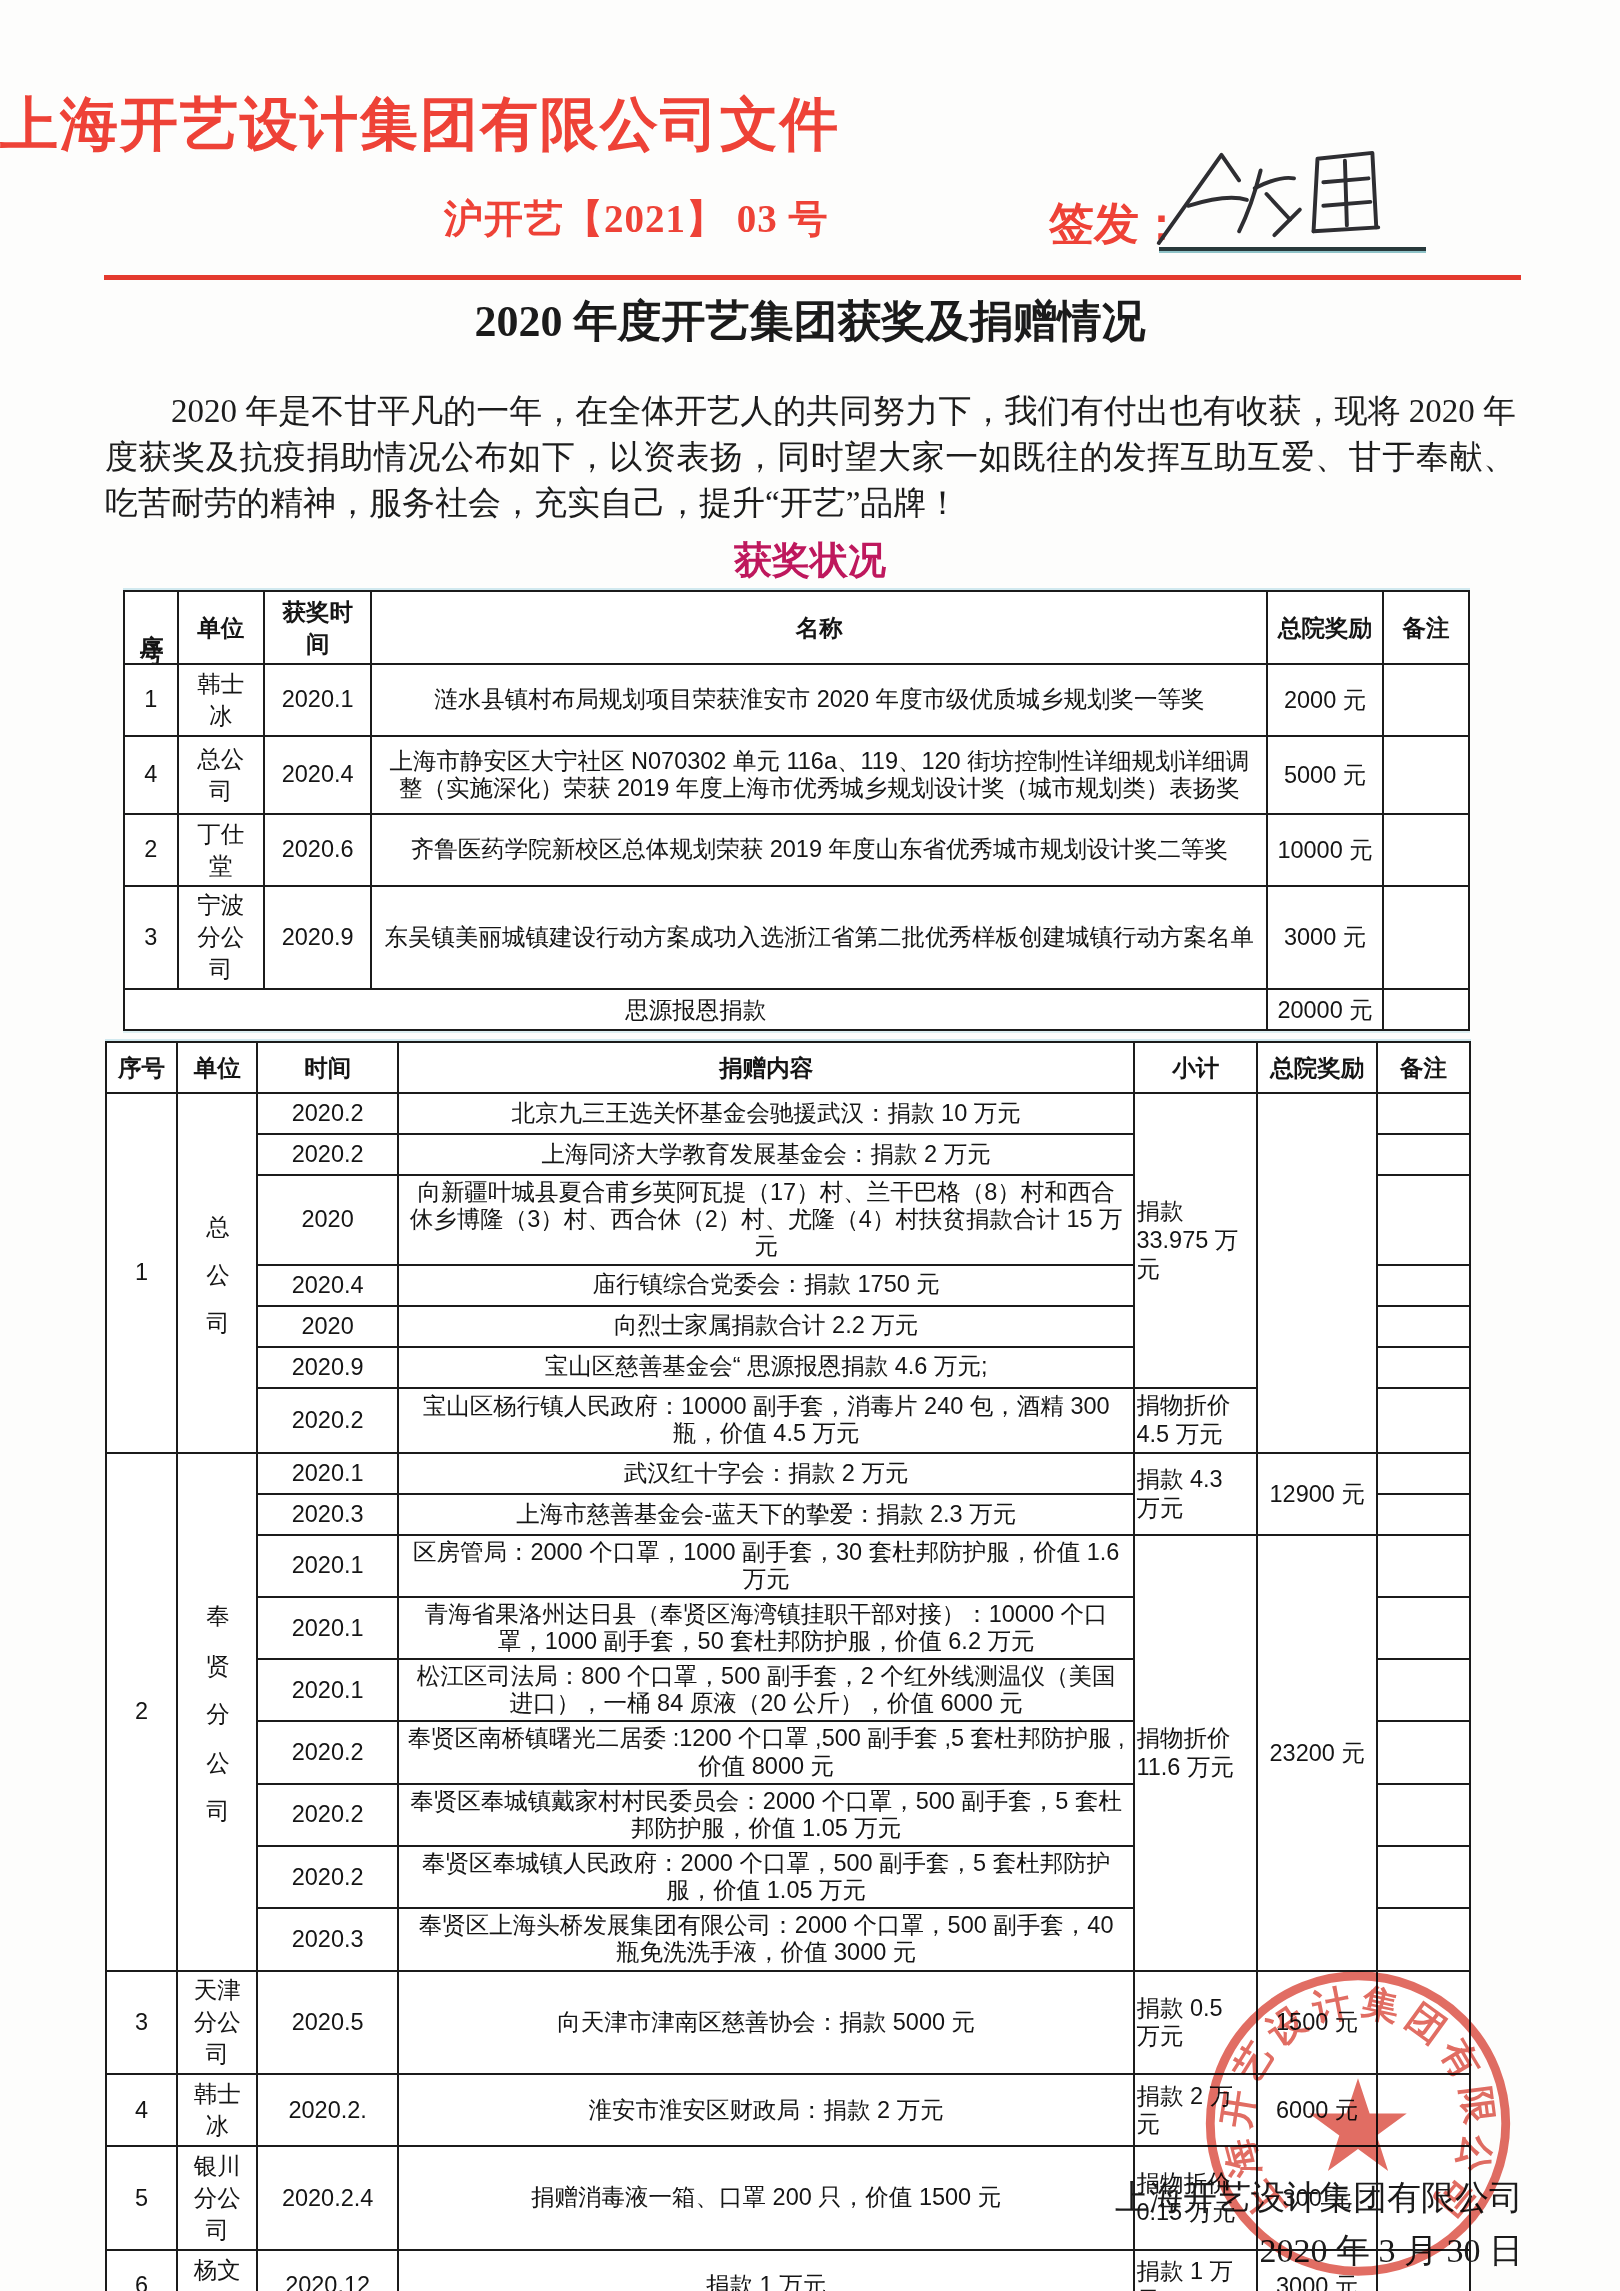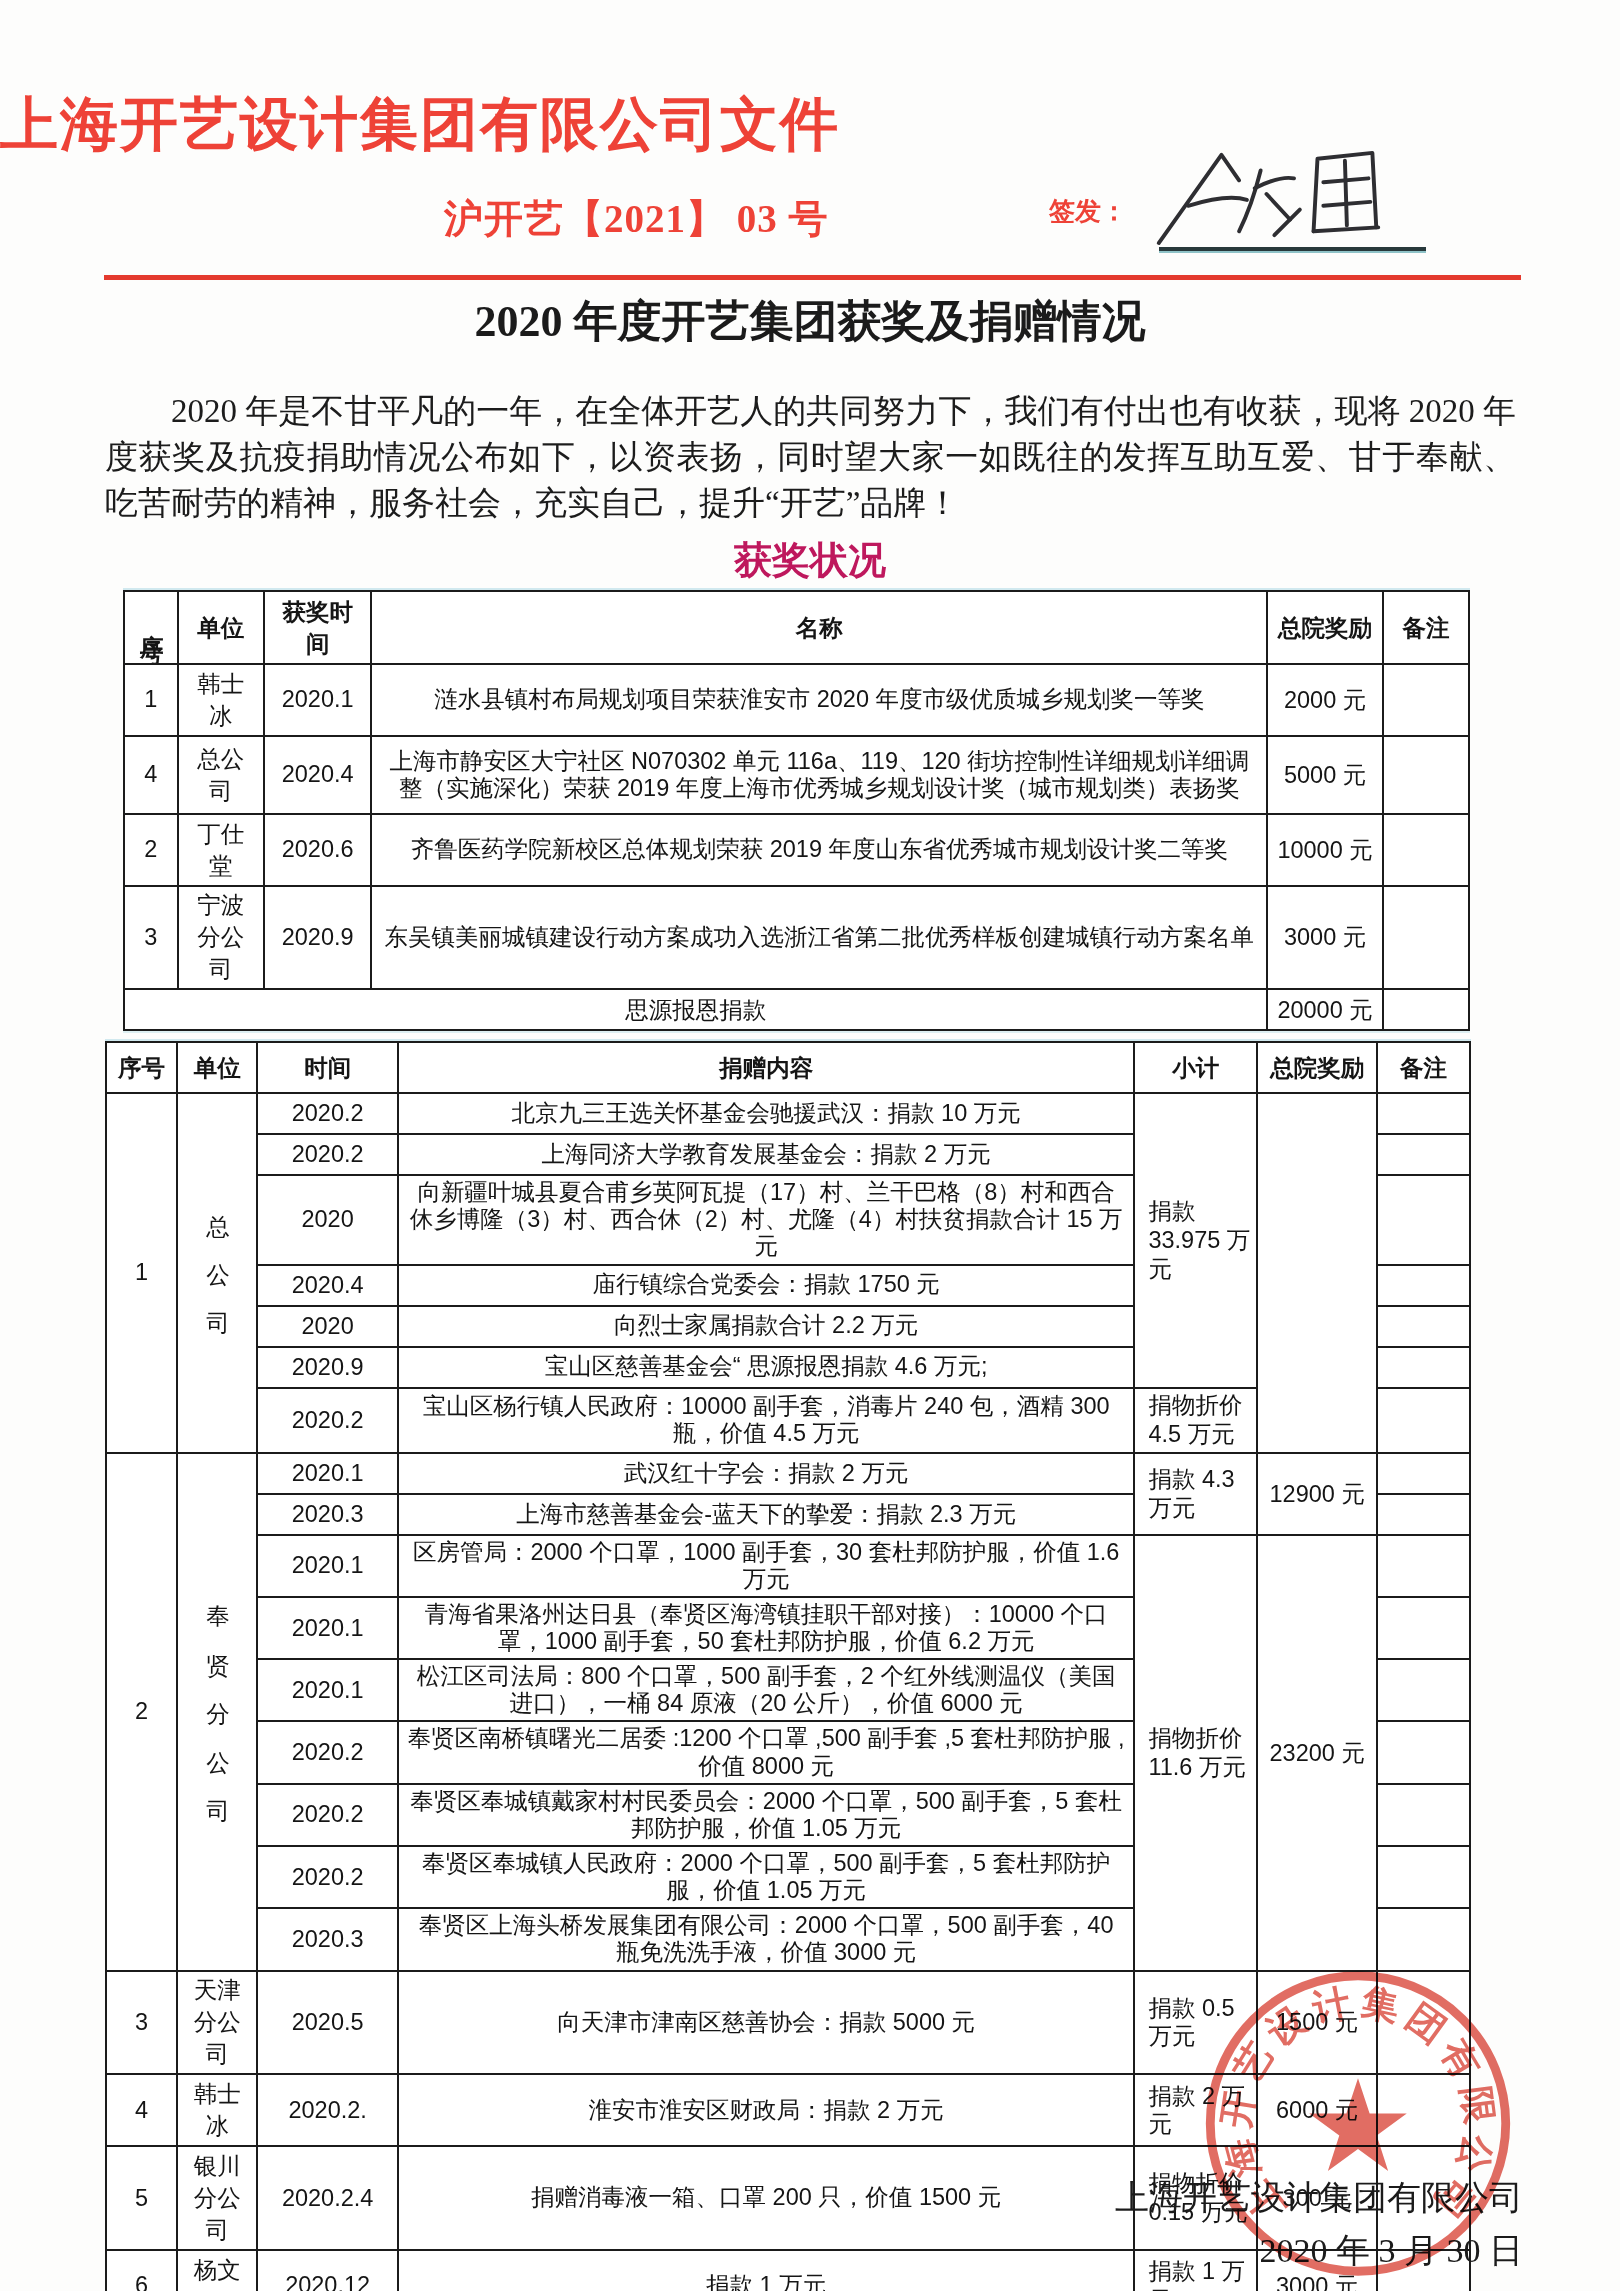--- a/index.html
+++ b/index.html
@@ -12,21 +12,21 @@
   .red-header{
     position:absolute;top:86px;left:0;width:100%;text-align:left;
     font-size:58px;font-weight:bold;color:#ee4237;letter-spacing:2px;
     font-family:"Liberation Serif","DejaVu Serif",serif;
   }
   .doc-number{
     position:absolute;left:444px;top:192px;font-size:39px;font-weight:bold;
     color:#ee4237;letter-spacing:1px;
   }
   .sign-label{
-    position:absolute;left:1049px;top:194px;font-size:26px;font-weight:bold;color:#ee4237;
+    position:absolute;left:1049px;top:194px;font-size:45px;font-weight:bold;color:#ee4237;
   }
   .signature-svg{position:absolute;left:1145px;top:137px;}
   .sign-underline{
     position:absolute;left:1159px;top:247px;width:267px;height:3.9px;
     background:#28393b;box-shadow:0 2px 0 rgba(52,148,156,.55);
   }
   .red-rule{position:absolute;top:275px;left:104px;width:1417px;height:4.9px;background:#e43a2e;}
   
   .main-title{
     position:absolute;top:292px;left:0;width:100%;text-align:center;
@@ -47,21 +47,21 @@
     position:absolute;border-collapse:collapse;table-layout:fixed;
     font-family:"Liberation Sans","DejaVu Sans",sans-serif;
     font-size:23.5px;color:#151515;background:#fff;
     border:2.9px solid #161616;
     box-shadow:0 -2px 0 rgba(110,190,210,.30),0 2px 0 rgba(110,190,210,.22);
   }
   .tbl td,.tbl th{border:2px solid #1b1b1b;padding:2.9px 7.8px;vertical-align:middle;overflow:hidden;}
   .tbl th{font-weight:bold;text-align:center;}
   .tbl td.c{text-align:center;}
   .tbl td.l{text-align:center;line-height:1.16;border-radius:25px;}
-  .tbl td.sub{text-align:left;line-height:1.22;padding-left:13px;padding-right:3.9px;}
+  .tbl td.sub{text-align:left;line-height:1.22;padding-left:1px;padding-right:3.9px;}
   #awards-table{top:590px;left:123px;width:1347px;}
   #awards-table tr{height:49px;}
   #awards-table tr.hrow{height:73px;}
   #awards-table tr.tall{height:78px;}
   #awards-table tr.med{height:61px;}
   #awards-table tr.trow{height:41px;}
   #donations-table{top:1041px;left:105px;width:1366px;}
   #donations-table tr{height:41px;}
   #donations-table tr.hrow{height:51px;}
   #donations-table tr.tall{height:57px;}

